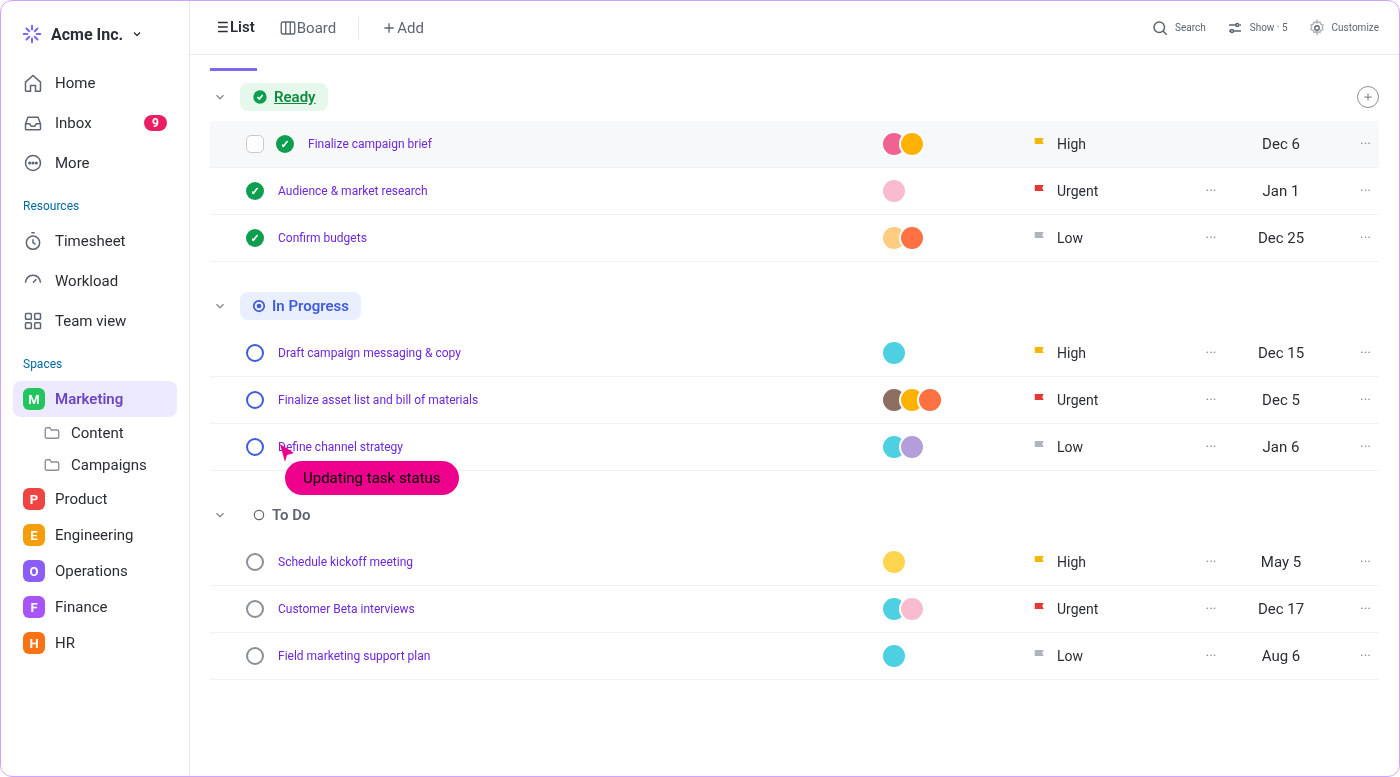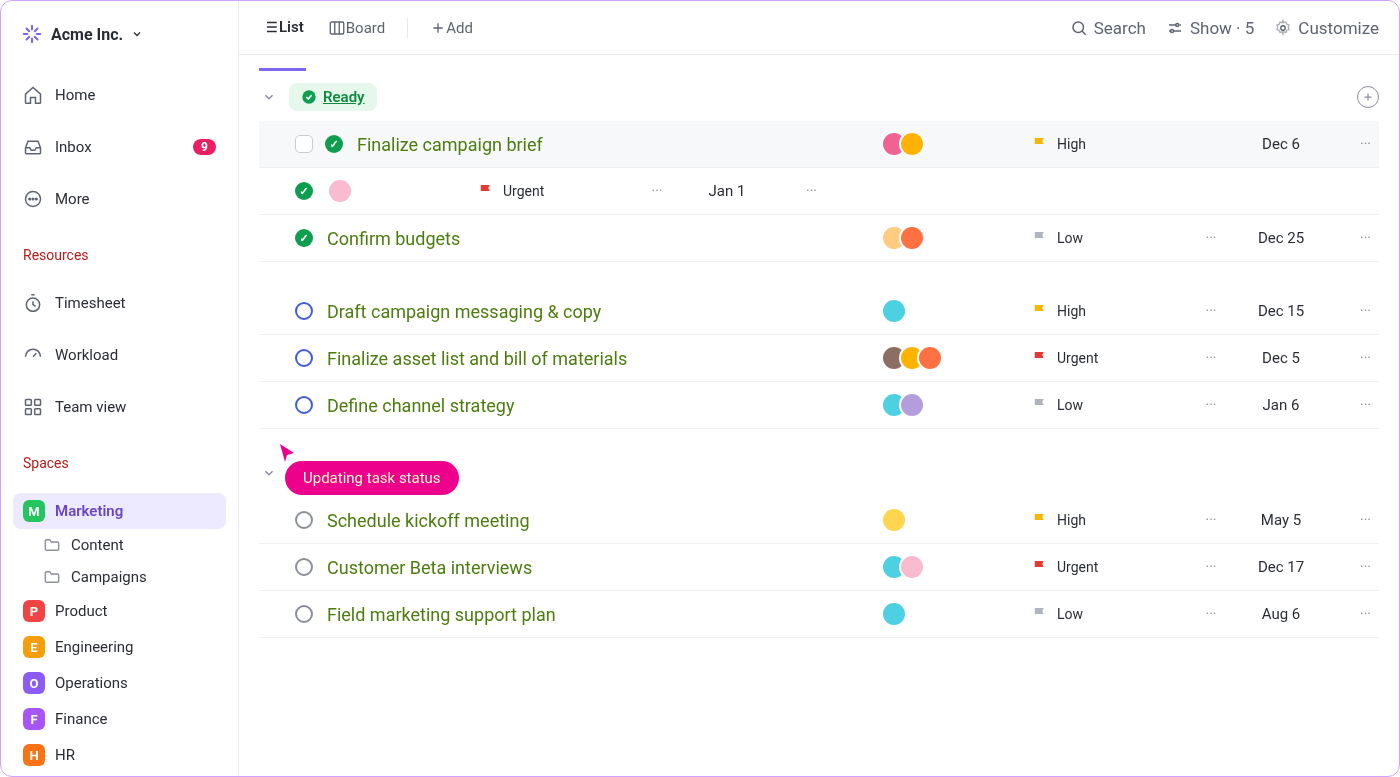--- a/index.html
+++ b/index.html
@@ -1,69 +1,69 @@
 <!DOCTYPE html>
 <html><head>
 <meta charset="utf-8">
 <style>
 * { box-sizing: border-box; margin: 0; padding: 0; }
 body { font-family: -apple-system, BlinkMacSystemFont, "Segoe UI", Roboto, sans-serif; background: #fff; color: #2a2e34; font-size: 14px; }
 .app { width: 1400px; height: 777px; border: 1px solid #d1a3ff; border-radius: 12px; display: flex; overflow: hidden; position: relative; }
-.sidebar { width: 238px; border-right: 1px solid #e8eaed; padding: 16px 12px; display: flex; flex-direction: column; gap: 16px; }
+.sidebar { width: 189px; border-right: 1px solid #e8eaed; padding: 16px 12px; display: flex; flex-direction: column; gap: 4px; }
 .ws-header { display: flex; align-items: center; gap: 8px; padding: 6px 8px; font-weight: 700; font-size: 16px; margin-bottom: 10px; cursor: pointer; }
 .logo { width: 22px; height: 22px; border-radius: 6px; background: radial-gradient(circle,#fff 30%,#fff 30%); position: relative; }
 .logo svg { display: block; }
 .nav-item { display: flex; align-items: center; gap: 12px; padding: 8px 10px; border-radius: 8px; cursor: pointer; font-size: 15px; color: #2a2e34; text-align: center; }
 .nav-item .icon { width: 20px; height: 20px; display: inline-flex; align-items: center; justify-content: center; color: #5e6470; }
 .badge-pill { margin-left: auto; background: #e91e63; color: #fff; border-radius: 10px; padding: 1px 8px; font-size: 12px; font-weight: 700; }
-.section-label { font-size: 14px; color: #b91c1c; padding: 14px 10px 6px; }
+.section-label { font-size: 12px; color: #0369a1; padding: 14px 10px 6px; }
 .space-item { display: flex; align-items: center; gap: 10px; padding: 7px 10px; border-radius: 8px; cursor: pointer; font-size: 15px; }
 .space-item.active { background: #ede9fe; color: #6b46c1; font-weight: 600; }
 .space-badge { width: 22px; height: 22px; border-radius: 6px; display: inline-flex; align-items: center; justify-content: center; color: #fff; font-weight: 700; font-size: 13px; }
 .sub-item { display: flex; align-items: center; gap: 10px; padding: 7px 10px 7px 30px; border-radius: 8px; cursor: pointer; font-size: 15px; color: #2a2e34; }
 .sub-item .icon { color: #8a8f98; }
 .main { flex: 1; display: flex; flex-direction: column; }
 .topbar { height: 54px; border-bottom: 1px solid #e8eaed; display: flex; align-items: center; padding: 0 20px; gap: 20px; }
 .view-tab { display: flex; align-items: center; gap: 0; padding: 32px 2px; cursor: pointer; color: #5e6470; font-size: 15px; }
 .view-tab.active { color: #2a2e34; font-weight: 600; border-bottom: 3px solid #7b68ee; margin-bottom: -1px; }
 .topbar-divider { width: 1px; height: 22px; background: #e8eaed; }
 .topbar-right { margin-left: auto; display: flex; align-items: center; gap: 20px; }
-.tb-btn { display: flex; align-items: center; gap: 6px; cursor: pointer; color: #5e6470; font-size: 17px; }
+.tb-btn { display: flex; align-items: center; gap: 6px; cursor: pointer; color: #5e6470; font-size: 10px; }
 .content { flex: 1; overflow: auto; padding: 24px 20px; }
 .group-header { display: flex; align-items: center; gap: 10px; margin: 4px 0 10px; }
 .chevron { width: 20px; height: 20px; color: #8a8f98; cursor: pointer; display: inline-flex; align-items: center; justify-content: center; }
 .status-pill { display: inline-flex; align-items: center; gap: 6px; padding: 5px 12px; border-radius: 8px; font-weight: 600; font-size: 15px; }
 .status-pill.ready { background: #e6f7ec; color: #0d8a3e; text-decoration: underline; }
 .status-pill.progress { background: #eaefff; color: #3f5cdb; }
 .status-pill.todo { color: #5e6470; }
 .group-add { margin-left: auto; }
 .task-row { display: flex; align-items: center; padding: 10px 8px 10px 36px; border-bottom: 1px solid #f0f1f3; cursor: pointer; }
 .task-row.hovered { background: #f7f8fa; }
 .chk { width: 18px; height: 18px; border: 1.5px solid #c7cad1; border-radius: 5px; margin-right: 12px; background: #fff; }
 .status-dot { width: 18px; height: 18px; border-radius: 50%; display: inline-flex; align-items: center; justify-content: center; margin-right: 14px; flex-shrink: 0; }
 .status-dot.ready { background: #0d9f4f; }
 .status-dot.ready::after { content: "✓"; color: #fff; font-size: 11px; font-weight: 700; }
 .status-dot.progress { border: 2.5px solid #3f5cdb; background: #fff; }
 .status-dot.todo { border: 2px solid #8a8f98; background: #fff; }
-.task-name { flex: 1; font-size: 18px; color: #4d7c0f; }
+.task-name { flex: 1; font-size: 12px; color: #6d28d9; }
 .col-assign { width: 150px; display: flex; align-items: center; }
 .col-prio { width: 160px; display: flex; align-items: center; gap: 8px; }
 .col-menu1 { width: 40px; text-align: center; color: #8a8f98; }
 .col-date { width: 100px; text-align: center; font-size: 15px; color: #2a2e34; }
 .col-menu2 { width: 40px; text-align: right; color: #8a8f98; }
 .avatar { width: 26px; height: 26px; border-radius: 50%; border: 2px solid #fff; margin-left: -8px; display: inline-block; }
 .avatar:first-child { margin-left: 0; }
 .flag { width: 18px; height: 18px; }
 .flag.high { color: #f5b800; }
 .flag.urgent { color: #e53935; }
 .flag.low { color: #b0b4bc; }
 .group-spacer { height: 26px; }
 .cursor-overlay { position: absolute; left: 278px; top: 442px; pointer-events: none; }
 .cursor-ptr2 { position: absolute; top: 0; left: 0; }
-.cursor-label { background: #ec008c; color: #fef9c3; padding: 8px 18px; border-radius: 20px; font-size: 15px; position: absolute; top: 18px; left: 6px; white-space: nowrap; }
+.cursor-label { background: #ec008c; color: #000000; padding: 8px 18px; border-radius: 20px; font-size: 15px; position: absolute; top: 18px; left: 6px; white-space: nowrap; }
 .icon svg, .tb-btn svg, .chevron svg { display: block; }
 .plus-circle { width: 22px; height: 22px; border: 1.5px solid #8a8f98; border-radius: 50%; display: inline-flex; align-items: center; justify-content: center; color: #8a8f98; cursor: pointer; }
 </style>
 </head>
 <body>
 
 <div class="app">
 
   <aside class="sidebar">
     <div class="ws-header">
@@ -276,20 +276,21 @@
               </svg></span>
             <span>High</span>
           </span>
       <span class="col-menu1"></span>
       <span class="col-date">Dec 6</span>
       <span class="col-menu2">···</span>
     </div>
         <div class="task-row">
 
       <span class="status-dot ready"></span>
+      <span class="task-name">Audience &amp; market research</span>
       <span class="col-assign">
             <span class="avatar" style="background:#f8bbd0"></span>
           </span>
       <span class="col-prio">
             <span class="flag urgent"><svg class="flag" viewBox="0 0 24 24" fill="currentColor">
                 <path d="M5 3v18M5 4h12l-2 4 2 4H5"></path>
               </svg></span>
             <span>Urgent</span>
           </span>
       <span class="col-menu1">···</span>
@@ -308,20 +309,35 @@
             <span class="flag low"><svg class="flag" viewBox="0 0 24 24" fill="currentColor">
                 <path d="M5 3v18M5 4h12l-2 4 2 4H5"></path>
               </svg></span>
             <span>Low</span>
           </span>
       <span class="col-menu1">···</span>
       <span class="col-date">Dec 25</span>
       <span class="col-menu2">···</span>
     </div>
         <div class="group-spacer"></div>
+        <div class="group-header">
+    <span class="chevron">
+            <svg width="14" height="14" viewBox="0 0 24 24">
+              <path d="M6 9l6 6 6-6" fill="none" stroke="currentColor" stroke-width="2.5"></path>
+            </svg>
+          </span>
+    <span class="status-pill progress">
+            <svg width="14" height="14" viewBox="0 0 24 24">
+              <circle cx="12" cy="12" r="9" fill="none" stroke="#3f5cdb" stroke-width="3"></circle>
+              <circle cx="12" cy="12" r="4" fill="#3f5cdb"></circle>
+            </svg>
+            <span>In Progress</span>
+          </span>
+
+  </div>
         <div class="task-row">
 
       <span class="status-dot progress"></span>
       <span class="task-name">Draft campaign messaging &amp; copy</span>
       <span class="col-assign">
             <span class="avatar" style="background:#4dd0e1"></span>
           </span>
       <span class="col-prio">
             <span class="flag high"><svg class="flag" viewBox="0 0 24 24" fill="currentColor">
                 <path d="M5 3v18M5 4h12l-2 4 2 4H5"></path>

